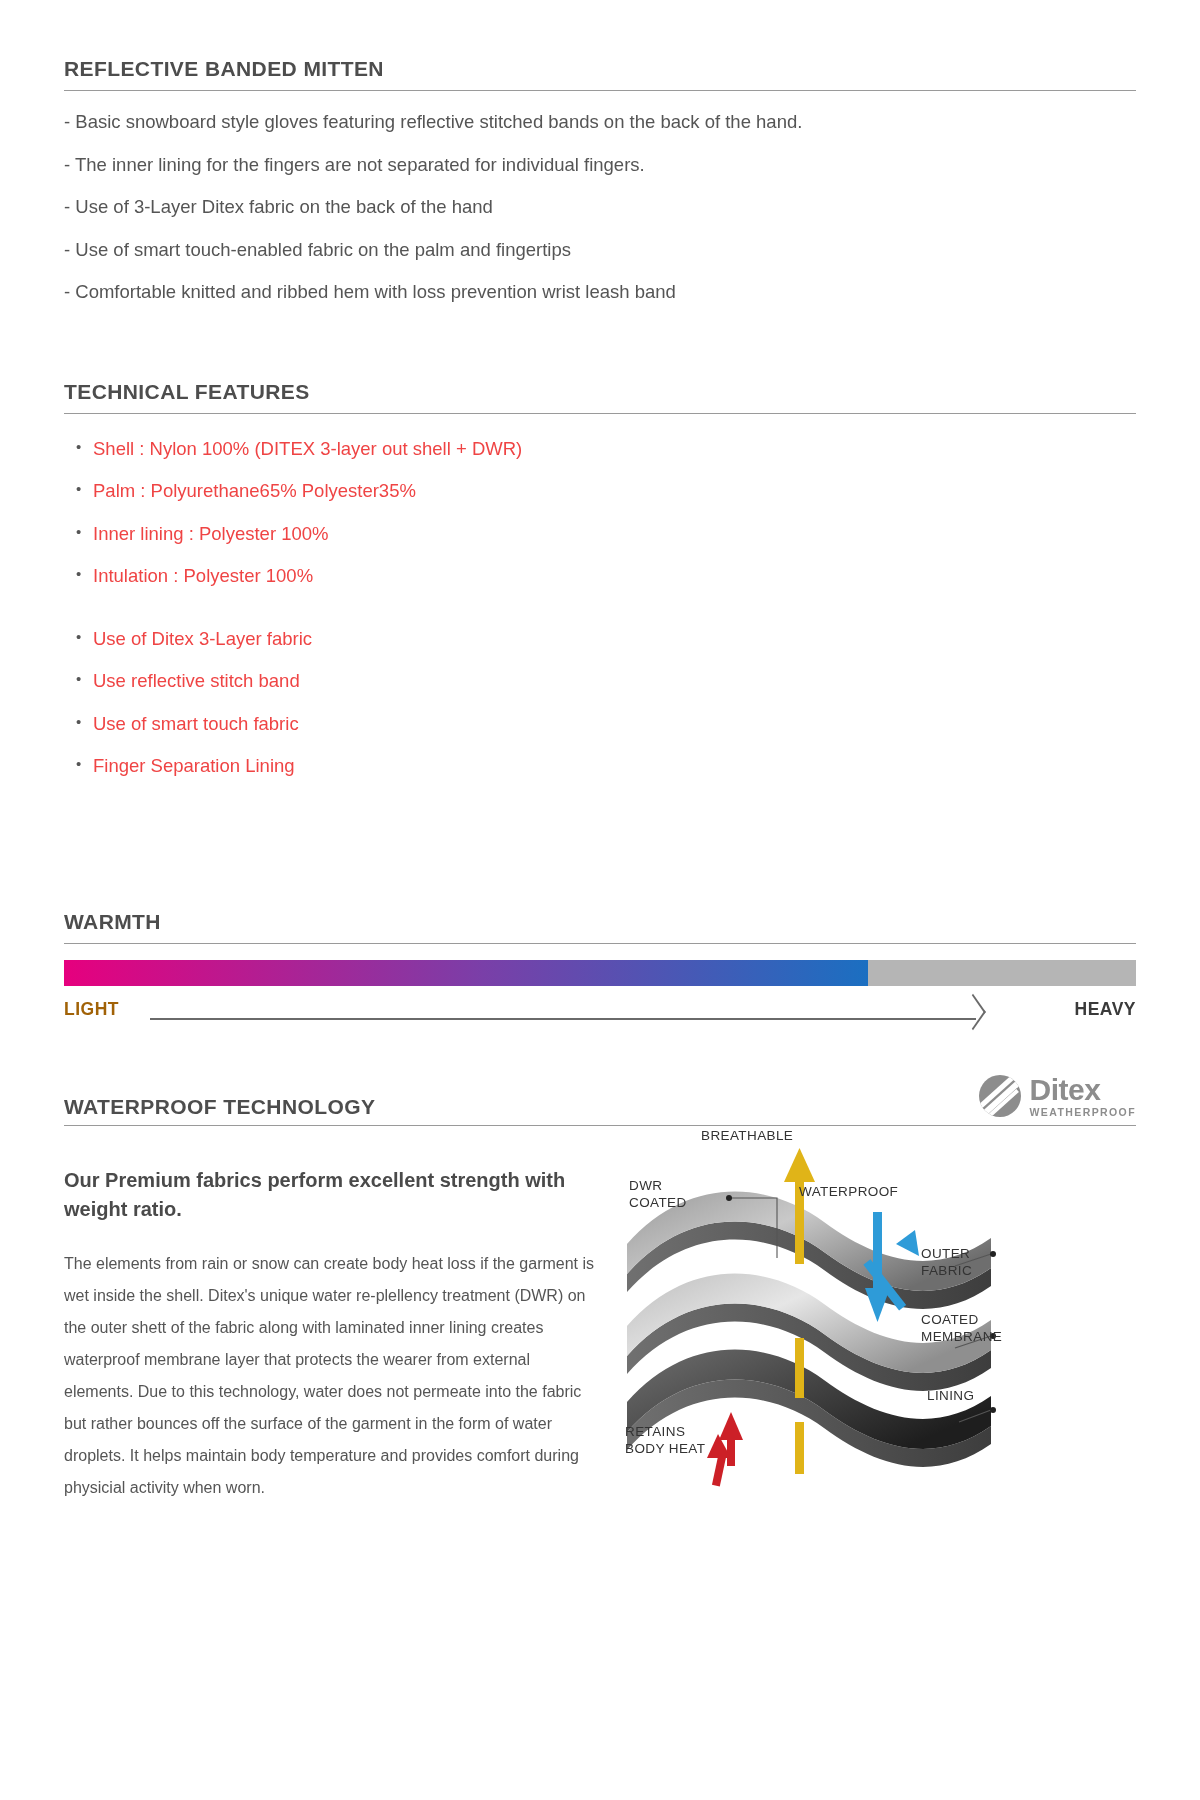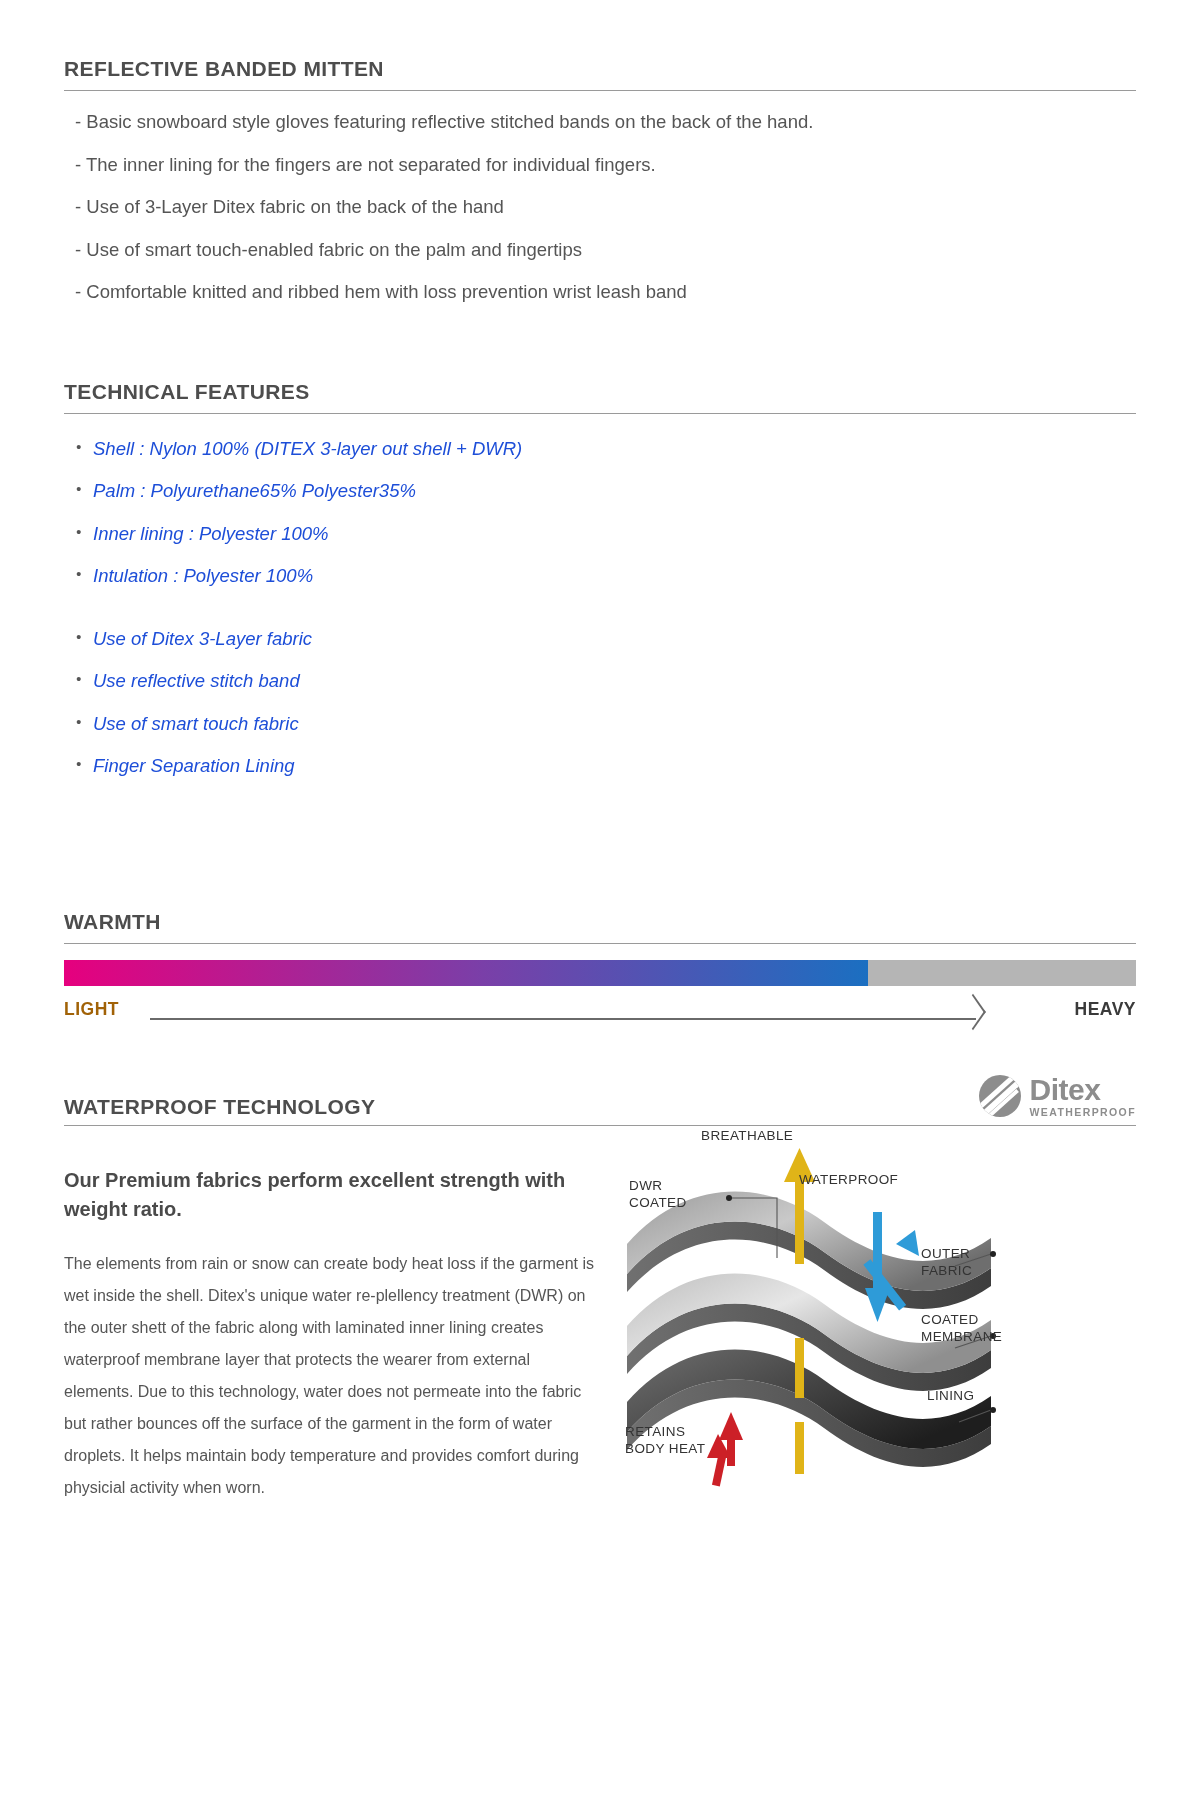--- a/index.html
+++ b/index.html
@@ -16,28 +16,28 @@
     padding-bottom:9px;border-bottom:1.5px solid #9a9a9a;
   }
   .sec-head-row{display:flex;align-items:flex-end;justify-content:space-between;
     border-bottom:1.5px solid #9a9a9a;padding-bottom:6px;}
   .sec-head-row .sec-head{border-bottom:none;padding-bottom:0;}
 
   
   #intro-head{margin-top:57px;}
   .dash-list{list-style:none;margin:22px 0 0 0;padding:0;}
   .dash-list li{
-    font-size:18.5px;line-height:1;color:#555;margin-bottom:24px;white-space:nowrap;margin-left:11px;
+    font-size:18.5px;line-height:1;color:#555;margin-bottom:24px;white-space:nowrap;
   }
 
   
   #tech-head{margin-top:78px;}
   .bullet-list{list-style:none;margin:26px 0 0 0;padding:0 0 0 12px;}
   .bullet-list li{
-    font-size:18.5px;line-height:1;color:#1d4ed8;margin-bottom:24px;position:relative;padding-left:17px;font-style:italic;
+    font-size:18.5px;line-height:1;color:#ef4444;margin-bottom:24px;position:relative;padding-left:17px;
   }
   .bullet-list li:before{
     content:"\2022";position:absolute;left:0;top:-1px;color:#555;font-size:15px;
   }
   .two-col{display:flex;margin-top:44px;}
   .two-col .col{width:50%;}
   .two-col .bullet-list{margin-top:0;}
 
   
   #warmth-head{margin-top:110px;}
@@ -228,21 +228,21 @@
         <g fill="#222">
           <circle cx="110" cy="72" r="3"></circle>
           <circle cx="374" cy="128" r="3"></circle>
           <circle cx="374" cy="210" r="3"></circle>
           <circle cx="374" cy="284" r="3"></circle>
         </g>
       </svg>
 
       <div class="dlabel" style="left:82px;top:-38px;">BREATHABLE</div>
 
-      <div class="dlabel" style="left:180px;top:6px;">WATERPROOF</div>
+      <div class="dlabel" style="left:180px;top:18px;">WATERPROOF</div>
 
       <div class="dlabel" style="left:10px;top:12px;">
         <div>DWR</div>
         <div>COATED</div>
       </div>
 
       <div class="dlabel" style="left:302px;top:80px;">
         <div>OUTER</div>
         <div>FABRIC</div>
       </div>

